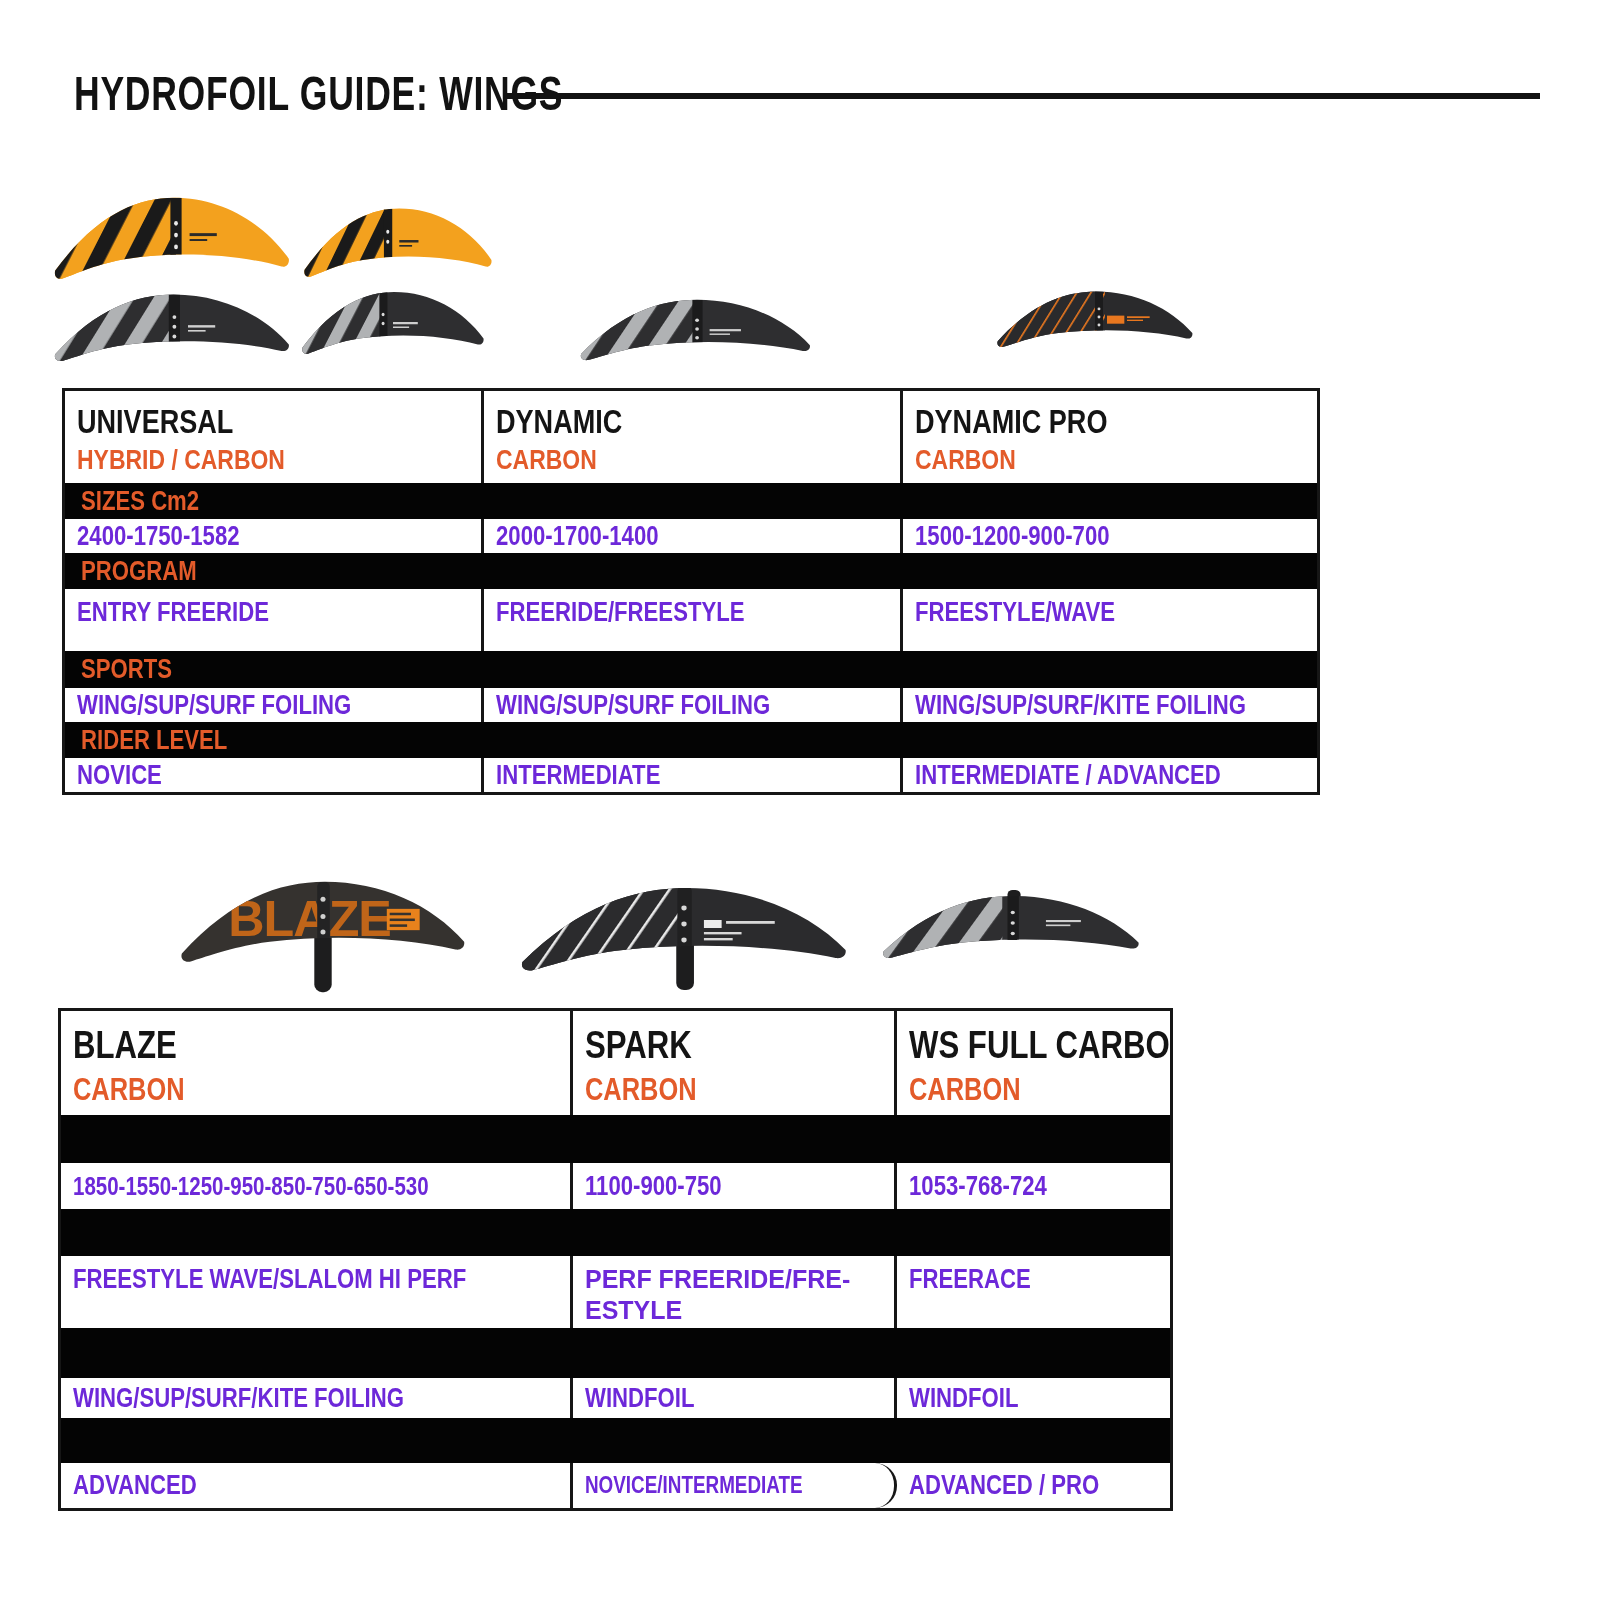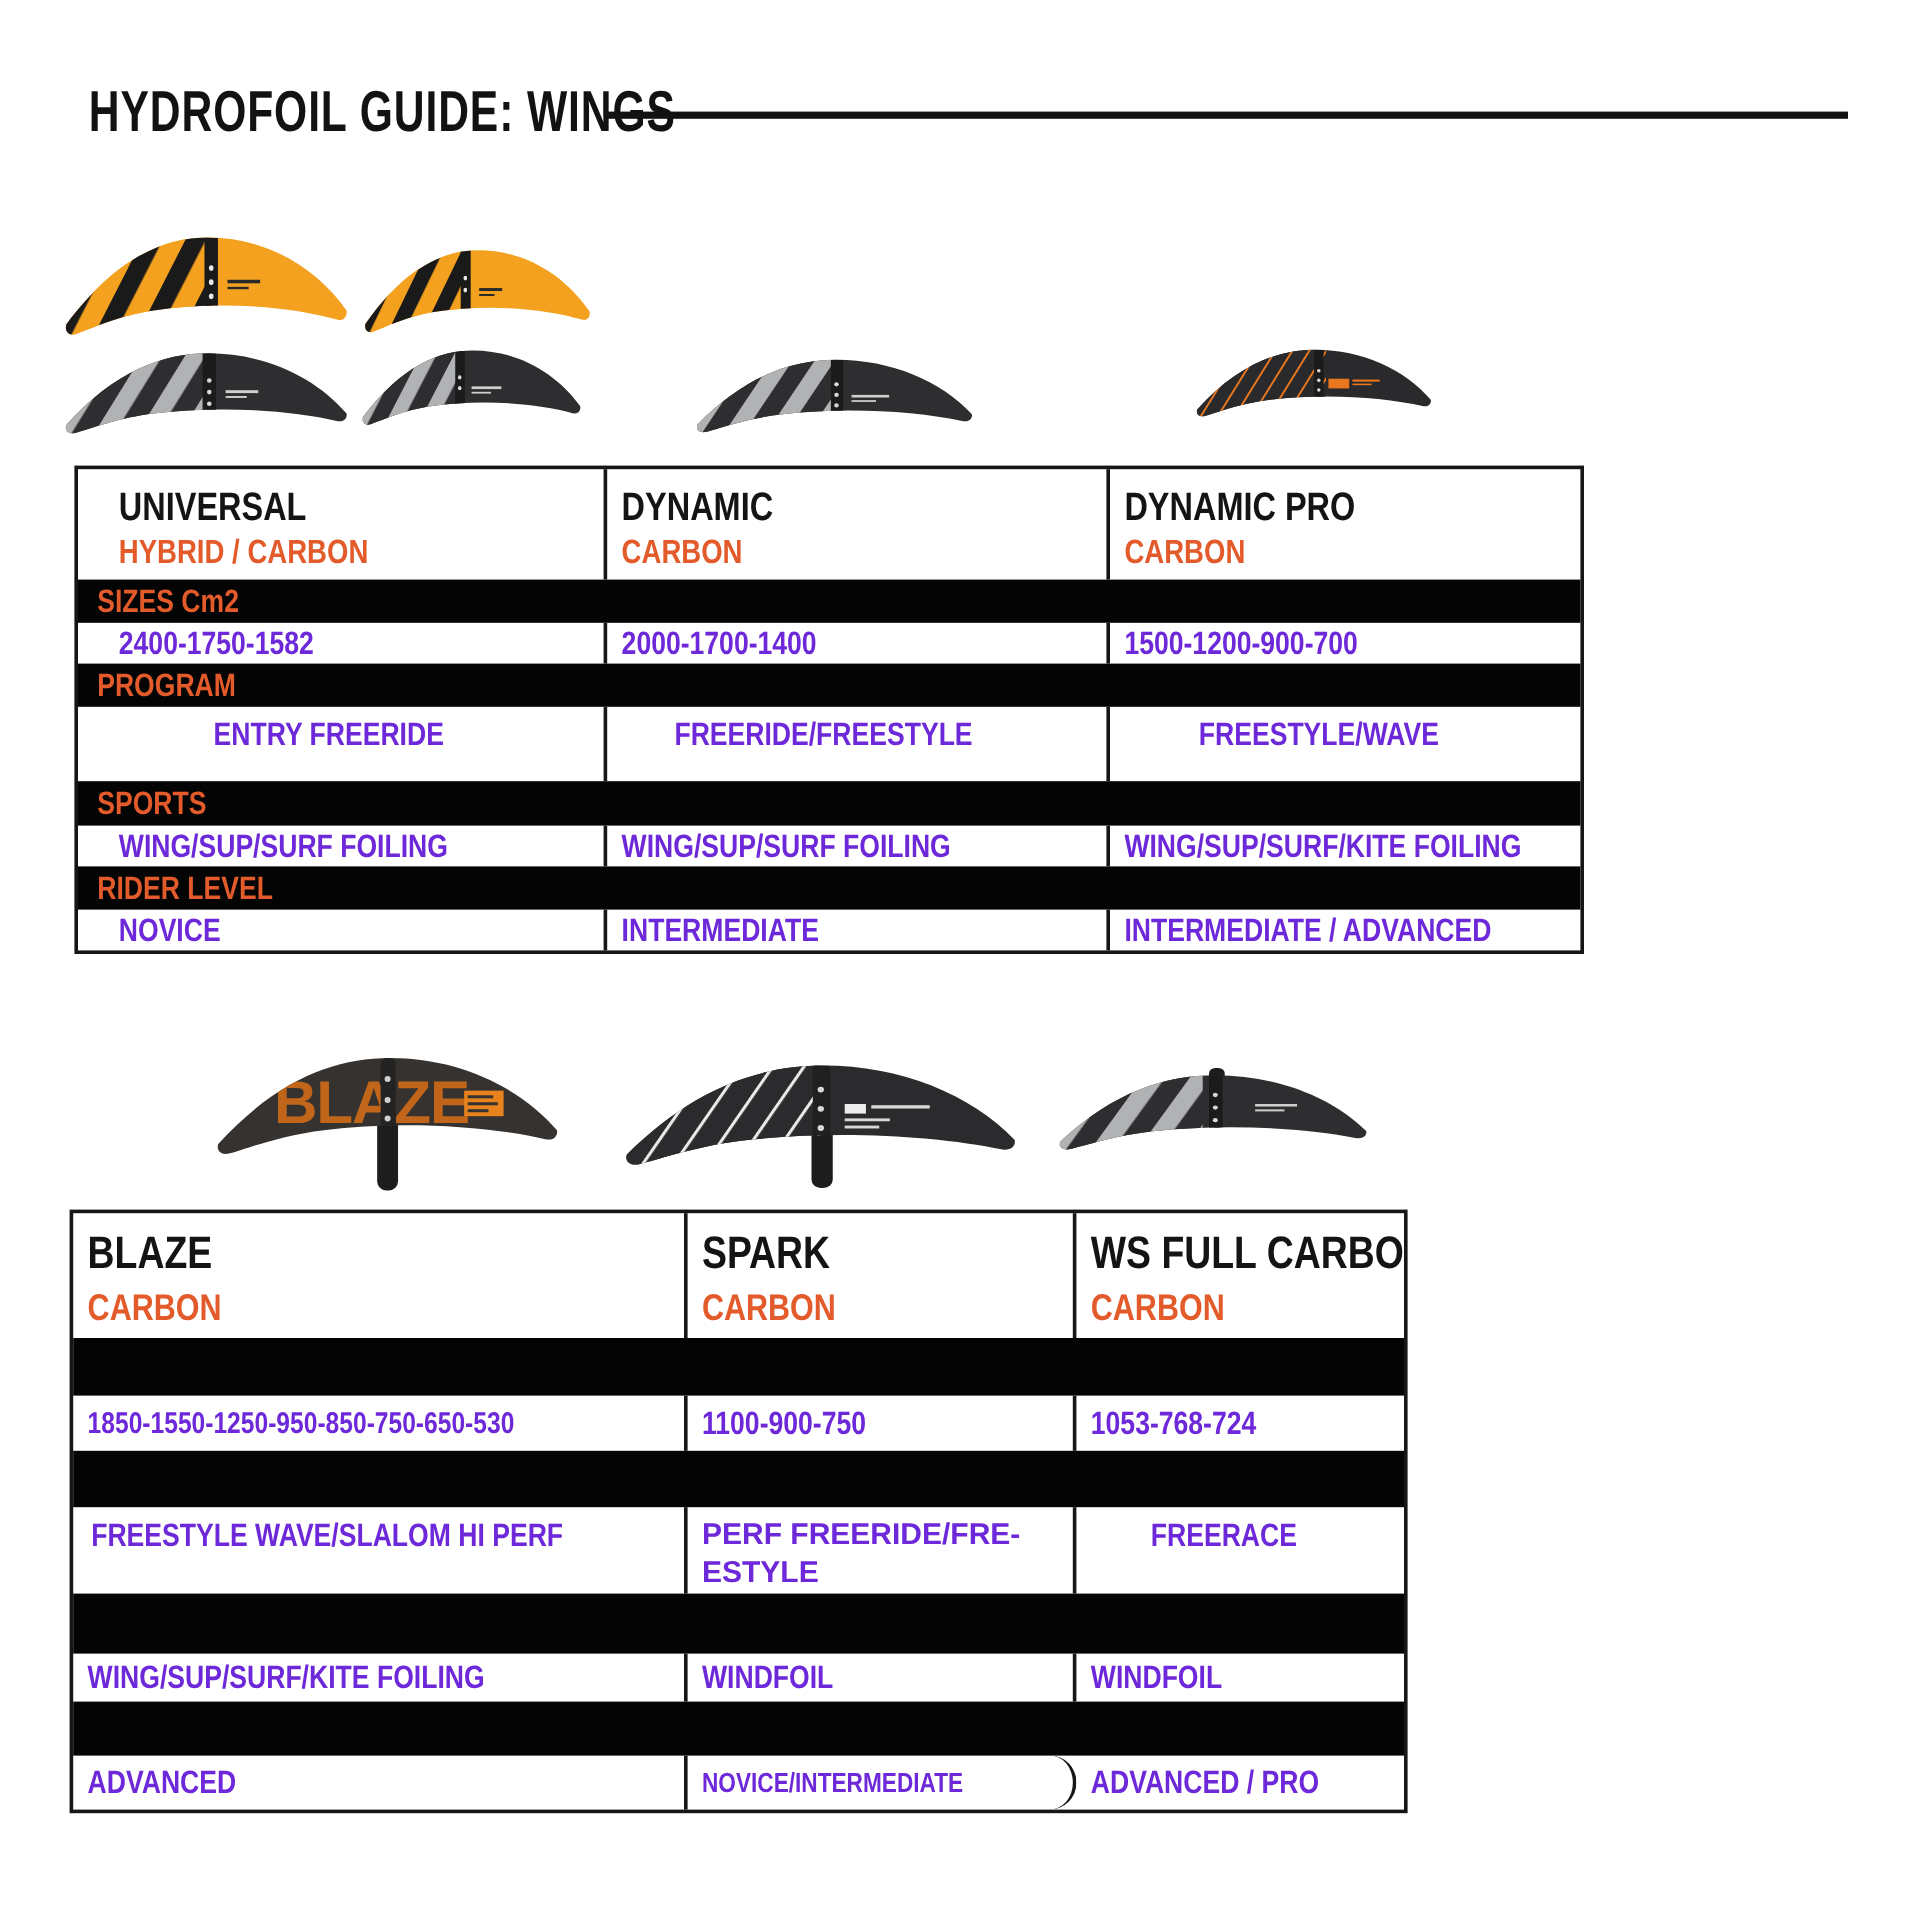--- a/index.html
+++ b/index.html
@@ -9,34 +9,34 @@
   .title{position:absolute;left:74px;top:66px;font-size:48px;font-weight:bold;color:#121212;}
   .title .cnd{transform:scaleX(.74);letter-spacing:1px;}
   .rule{position:absolute;left:505px;top:93px;width:1035px;height:6px;background:#121212;}
 
   .wing{position:absolute;}
 
   .tbl{position:absolute;border:3px solid #161616;background:#fff;box-sizing:border-box;}
   .t1{left:62px;top:388px;width:1258px;}
   .t2{left:58px;top:1008px;width:1115px;}
   .row{display:grid;}
-  .t1 .row{grid-template-columns:419px 419px 1fr;padding-left:22px;}
+  .t1 .row{grid-template-columns:419px 419px 1fr;}
   .t2 .row{grid-template-columns:512px 324px 1fr;}
   .cell{border-right:3px solid #161616;box-sizing:border-box;padding:4px 12px;display:flex;
         align-items:center;overflow:hidden;}
   .cell:last-child{border-right:none;}
   .hcell{flex-direction:column;align-items:flex-start;justify-content:flex-start;padding-top:10px;}
   .t1 .hname{font-size:33px;font-weight:bold;color:#141414;line-height:1.25;}
   .t1 .hmat{font-size:28px;font-weight:bold;color:#E35B2A;line-height:1.25;}
   .t2 .hname{font-size:38px;font-weight:bold;color:#141414;line-height:1.3;}
   .t2 .hmat{font-size:31px;font-weight:bold;color:#E35B2A;line-height:1.3;}
   .band{background:#040404;color:#E35B2A;font-weight:bold;display:flex;align-items:center;
         padding:0 16px;font-size:27px;}
   .val{font-size:27px;font-weight:bold;color:#6d28d9;}
-  .topalign{align-items:flex-start;padding-top:8px;justify-content:center;}
+  .topalign{align-items:flex-start;padding-top:8px;}
   .wraptext{white-space:normal;line-height:1.25;}
   .sizes2{font-size:25px;}
   .small{font-size:23px;border-radius:22px;}
   svg text{font-family:"Liberation Sans", sans-serif;}
 </style>
 </head>
 <body>
 
 <div class="page">
 

